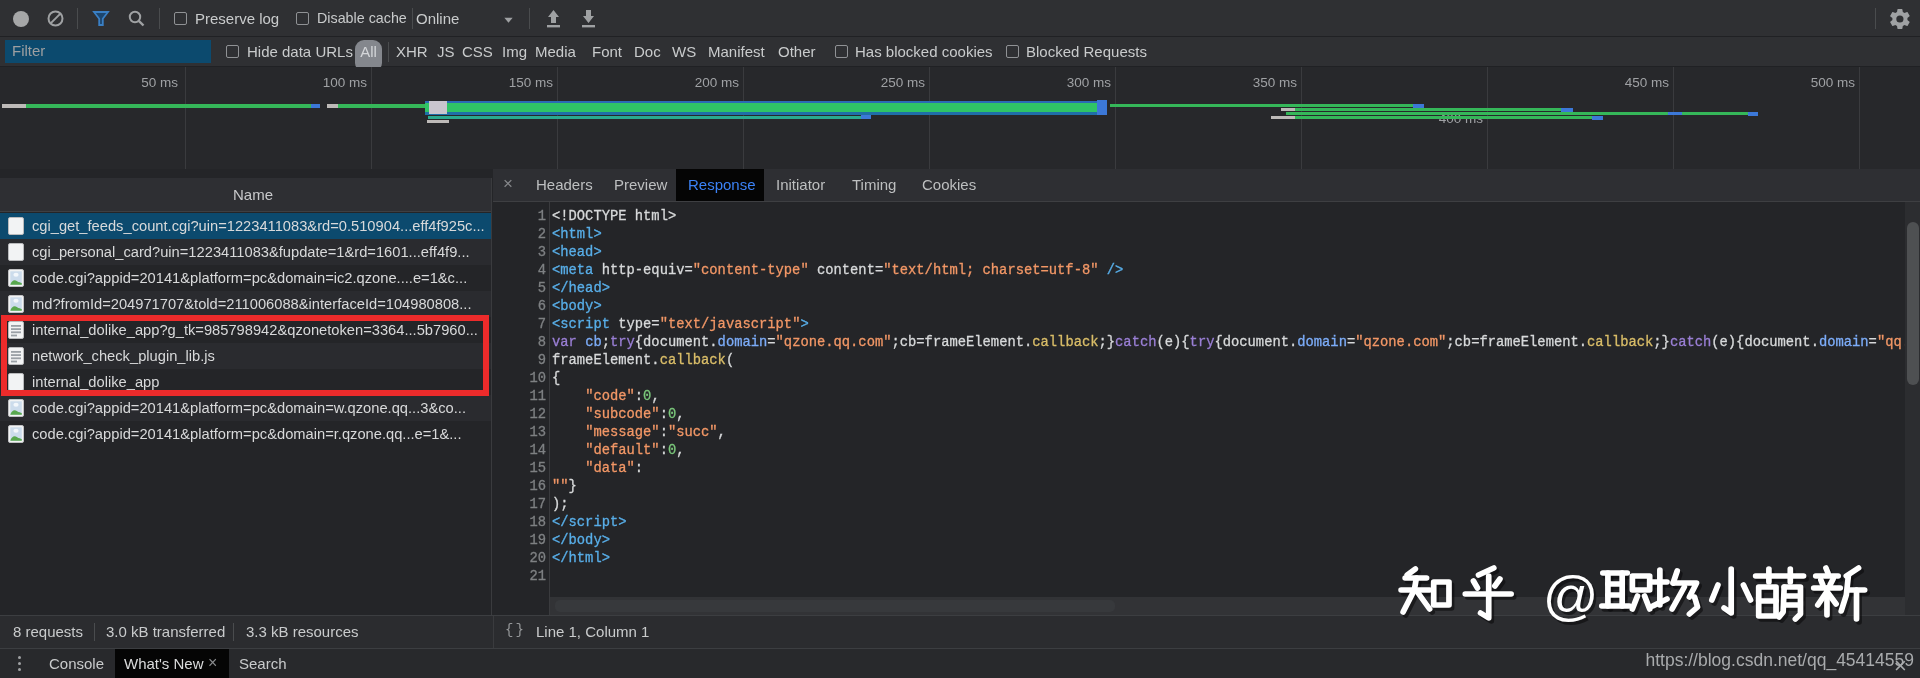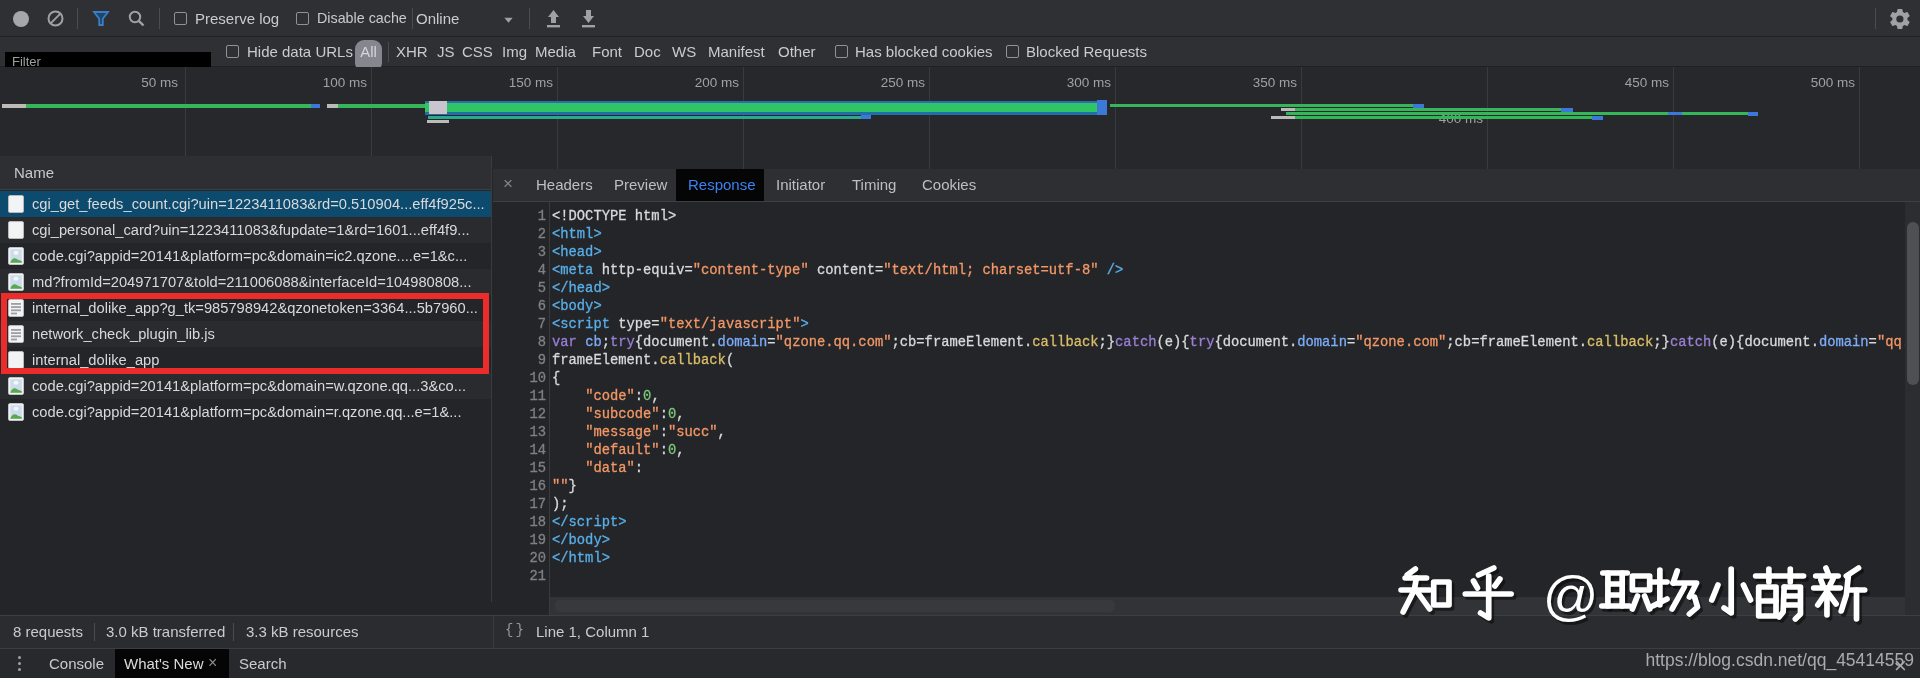--- a/index.html
+++ b/index.html
@@ -67,21 +67,21 @@
       <rect x="2" y="16" width="13" height="2.4" fill="#9fa1a3"></rect>
     </svg>
     <div class="abs sep" style="left:1875px;top:8px;height:21px;"></div>
 
     <svg class="abs" style="left:1888px;top:7px;" width="24" height="24" viewBox="0 0 24 24">
       <path fill="#9fa1a3" d="M19.4 13c.04-.33.06-.66.06-1s-.02-.67-.06-1l2.1-1.65a.5.5 0 0 0 .12-.64l-2-3.46a.5.5 0 0 0-.6-.22l-2.49 1a7.3 7.3 0 0 0-1.73-1l-.38-2.65A.5.5 0 0 0 13.9 2h-4a.5.5 0 0 0-.5.42L9.03 5.07c-.63.26-1.21.6-1.73 1l-2.49-1a.5.5 0 0 0-.6.22l-2 3.46a.5.5 0 0 0 .12.64L4.43 11c-.04.33-.06.66-.06 1s.02.67.06 1l-2.1 1.65a.5.5 0 0 0-.12.64l2 3.46c.14.24.42.33.6.22l2.49-1c.52.4 1.1.74 1.73 1l.38 2.65a.5.5 0 0 0 .5.42h4a.5.5 0 0 0 .5-.42l.38-2.65c.63-.26 1.21-.6 1.73-1l2.49 1c.24.1.5 0 .6-.22l2-3.46a.5.5 0 0 0-.12-.64L19.4 13zm-7.5 2.6a3.6 3.6 0 1 1 0-7.2 3.6 3.6 0 0 1 0 7.2z"></path>
     </svg>
   </div>
 
   <div class="abs" id="tb2" style="left:0;top:37px;width:1920px;height:30px;background:#2f3033;border-bottom:1px solid #202124;">
-    <div class="abs" style="left:5px;top:3px;width:206px;height:23px;background:#000000;color:#9d9fa1;font-size:13px;padding:2px 0 0 7px;margin-top:12px;">Filter</div>
+    <div class="abs" style="left:5px;top:3px;width:206px;height:23px;background:#0c4a6e;color:#9d9fa1;font-size:15px;padding:2px 0 0 7px;">Filter</div>
     <div class="abs cb" style="left:226px;top:8px;"></div>
     <div class="abs ui" style="left:247px;top:6px;">Hide data URLs</div>
     <div class="abs" style="left:355px;top:3px;width:27px;height:32px;background:#84878d;border-radius:9px;color:#d4d6d9;font-size:15px;text-align:center;padding-top:3px;">All</div>
     <div class="abs sep" style="left:388px;top:5px;height:20px;"></div>
     <div class="abs ui" style="left:396px;top:6px;">XHR</div>
     <div class="abs ui" style="left:437px;top:6px;">JS</div>
     <div class="abs ui" style="left:462px;top:6px;">CSS</div>
     <div class="abs ui" style="left:502px;top:6px;">Img</div>
     <div class="abs ui" style="left:535px;top:6px;">Media</div>
     <div class="abs ui" style="left:592px;top:6px;">Font</div>
@@ -140,21 +140,21 @@
     <div class="abs" style="left:1295px;top:41px;width:268px;height:3px;background:#35b759;"></div>
     <div class="abs" style="left:1561px;top:40.5px;width:12px;height:4px;background:#3c78d8;"></div>
     <div class="abs" style="left:1286px;top:45px;width:462px;height:3px;background:#35b759;"></div>
     <div class="abs" style="left:1668px;top:45px;width:14px;height:3px;background:#3c78d8;"></div>
     <div class="abs" style="left:1748px;top:44.5px;width:10px;height:4px;background:#3c78d8;"></div>
     <div class="abs" style="left:1271px;top:49px;width:24px;height:3px;background:#bdbab8;"></div>
     <div class="abs" style="left:1295px;top:49px;width:297px;height:3px;background:#35b759;"></div>
     <div class="abs" style="left:1592px;top:48.5px;width:11px;height:4px;background:#3c78d8;"></div>
   </div>
 
-  <div class="abs" id="leftpanel" style="left:0;top:156px;width:492px;height:446px;background:#242528;border-right:1px solid #3a3b3e;overflow:hidden;">
+  <div class="abs" id="leftpanel" style="left:0;top:178px;width:492px;height:446px;background:#242528;border-right:1px solid #3a3b3e;overflow:hidden;text-align:center;">
     <div class="abs" style="left:0;top:0;width:492px;height:34px;background:#2e2f33;border-bottom:1px solid #3e3f42;color:#c8c9cb;font-size:15px;padding:8px 0 0 14px;">Name</div>
     <div class="row" style="top:35px;background:#0c4a6e;">
       <svg class="abs" style="left:8px;top:4px" width="16" height="18" viewBox="0 0 16 18">
           <rect x="0.5" y="0.5" width="15" height="17" rx="1.5" fill="#f2f3f4" stroke="#b9babc"></rect>
         </svg>
       <div class="rowtxt">cgi_get_feeds_count.cgi?uin=1223411083&amp;rd=0.510904...eff4f925c...</div>
     </div>
     <div class="row" style="top:61px;background:#2a2b2f;">
       <svg class="abs" style="left:8px;top:4px" width="16" height="18" viewBox="0 0 16 18">
           <rect x="0.5" y="0.5" width="15" height="17" rx="1.5" fill="#f2f3f4" stroke="#b9babc"></rect>

